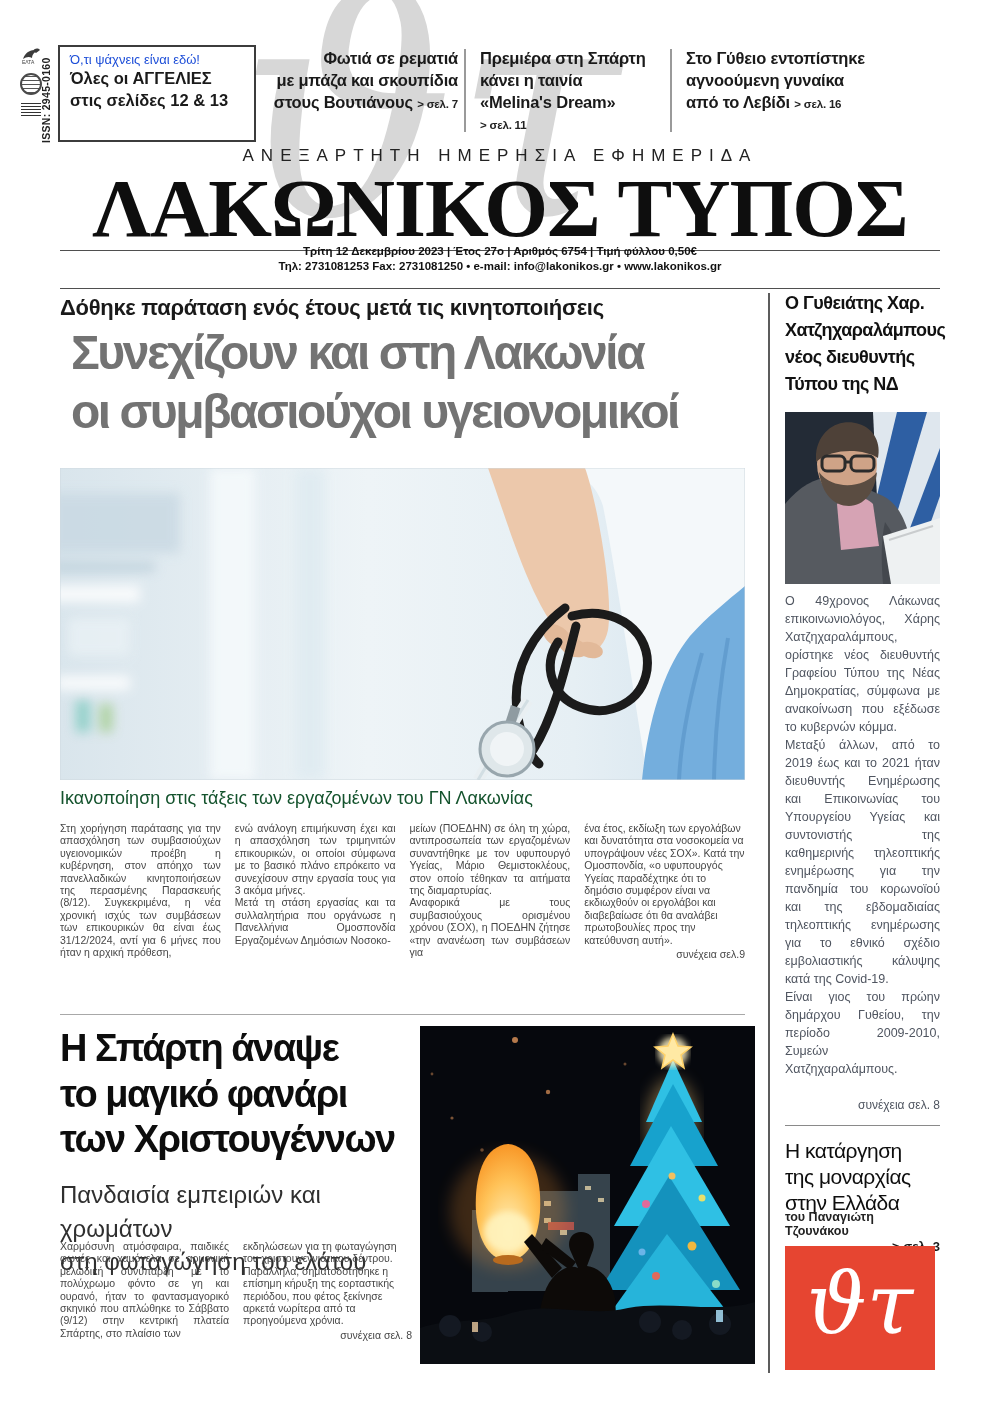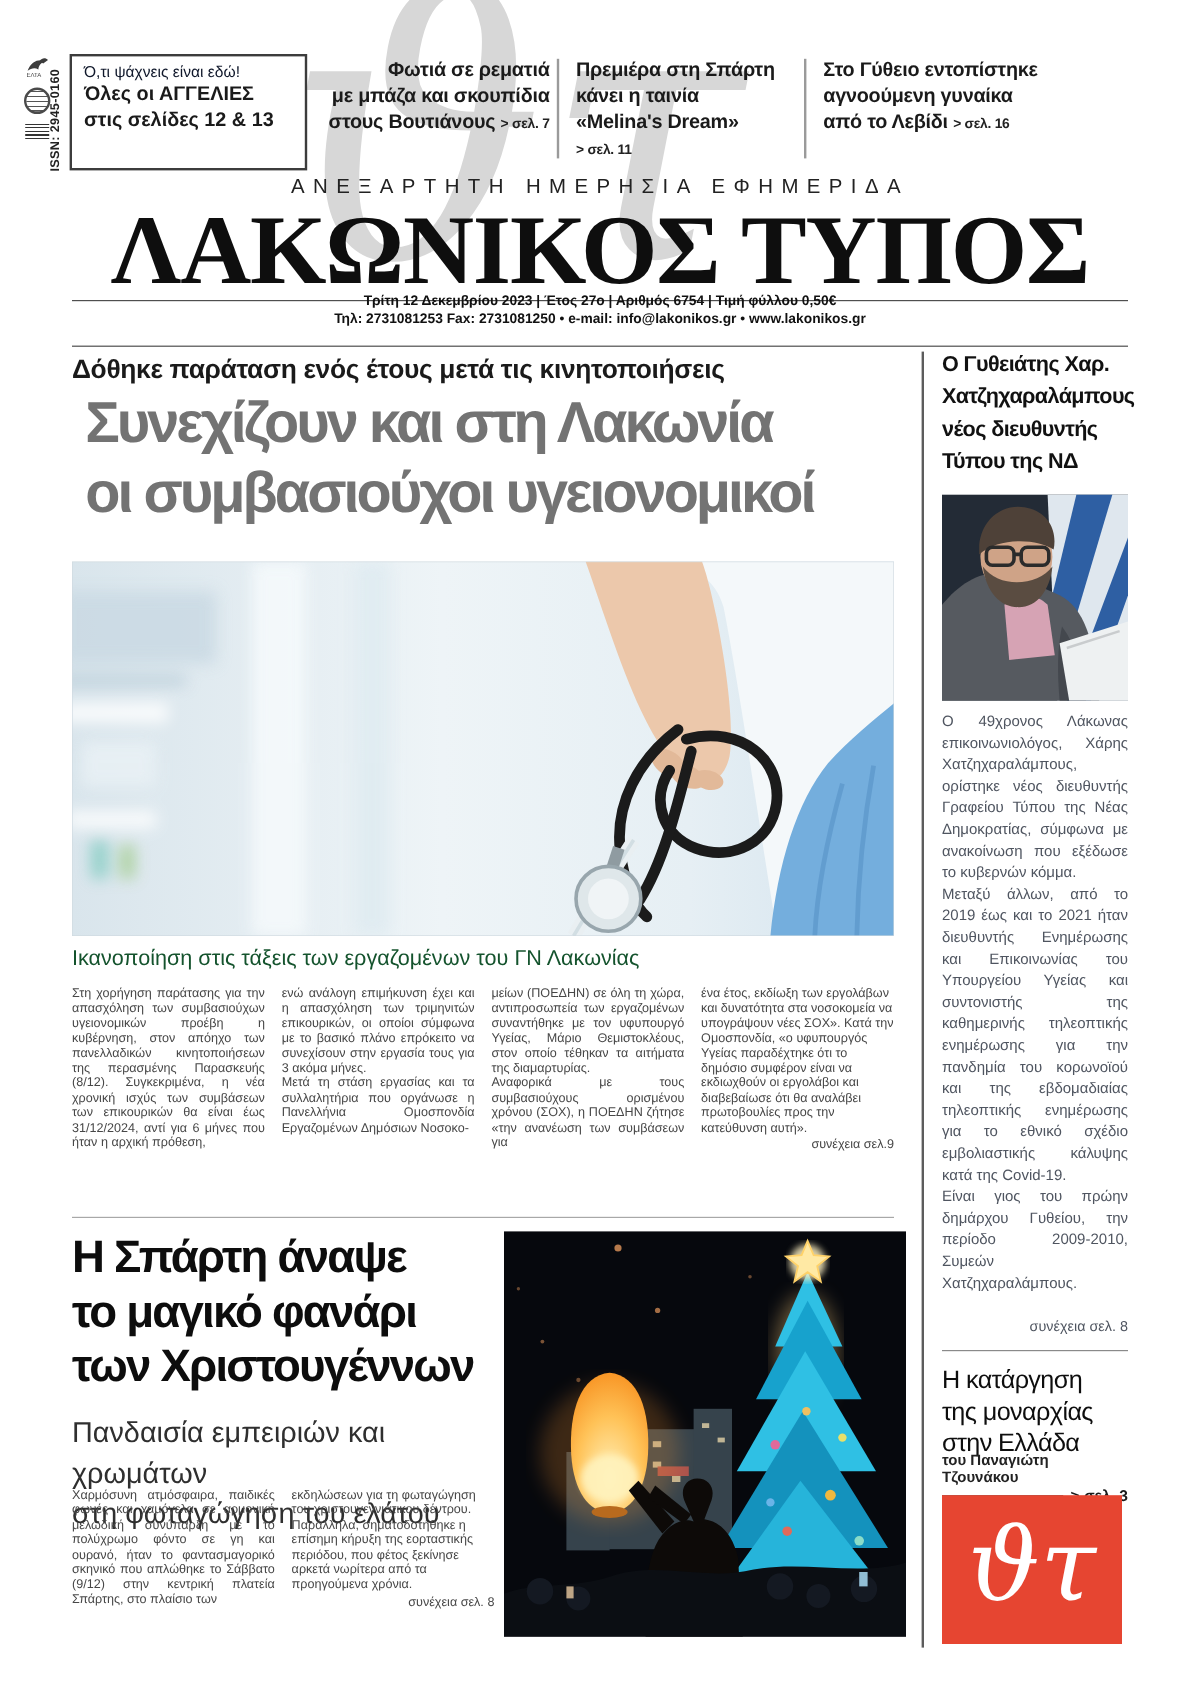--- a/index.html
+++ b/index.html
@@ -29,21 +29,21 @@
     background:repeating-linear-gradient(0deg,#555 0 1px,transparent 1px 4px);}
   .barcode{width:20px;height:13px;
     background:repeating-linear-gradient(0deg,#333 0 1px,transparent 1px 3px);}
 
   
   #topbar{left:58px;top:45px;width:860px;height:97px;display:flex;align-items:stretch;z-index:2;}
   #adbox{
     width:176px;border:2px solid #3c3c3c;background:rgba(255,255,255,.85);
     padding:5px 8px 4px 10px;box-sizing:content-box;
   }
-  #adbox .l1{font-size:13px;color:#0f172a;}
+  #adbox .l1{font-size:13px;color:#1d4ed8;}
   #adbox .l2,#adbox .l3{font-size:16.5px;font-weight:bold;line-height:1.35;}
   .teaser{font-weight:bold;font-size:16.5px;line-height:1.32;letter-spacing:-.2px;padding-top:3px;}
   .teaser .tx{white-space:pre-line;}
   .teaser .pg{font-size:11.5px;font-weight:bold;color:#222;white-space:nowrap;}
   .t1{width:186px;margin-left:16px;text-align:right;}
   .t2{width:184px;}
   .t3{width:200px;}
   .vd{width:2px;background:#9a9a9a;margin:4px 14px 10px 6px;}
 
   

